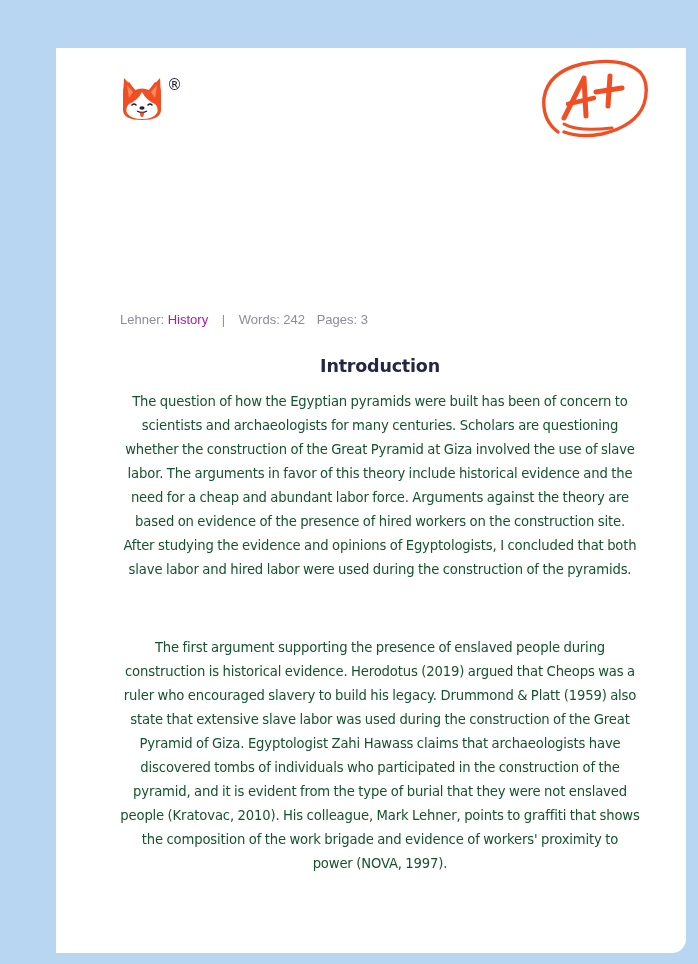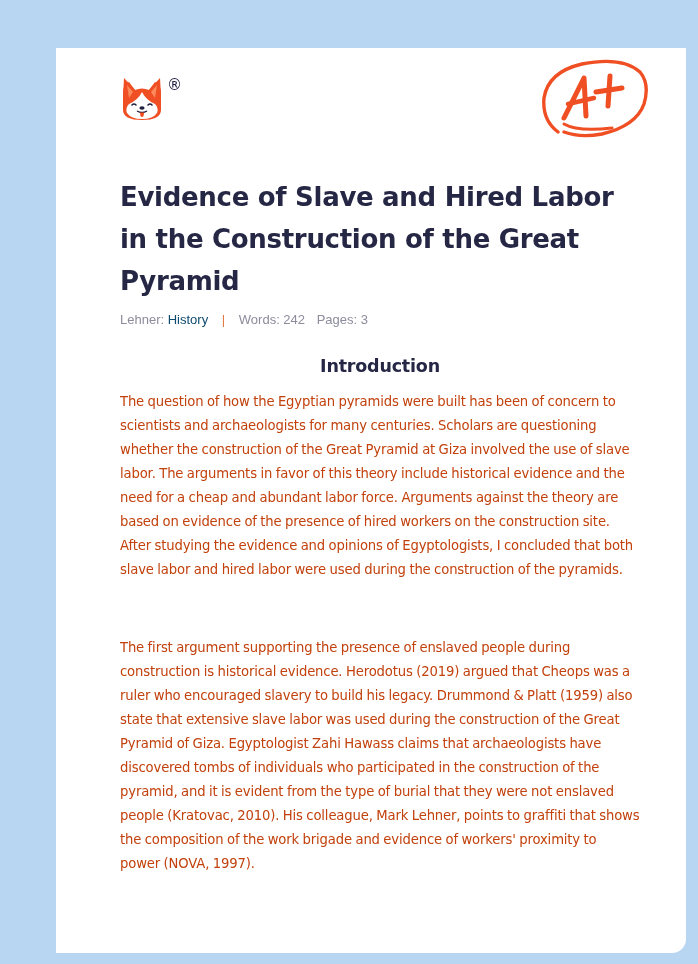--- a/index.html
+++ b/index.html
@@ -77,21 +77,21 @@
     .meta {
       position: absolute;
       left: 64px;
       top: 264px;
       font-family: "Liberation Sans", sans-serif;
       font-size: 13px;
       color: #8c8c9c;
       white-space: nowrap;
     }
     .meta .topic-value {
-      color: #0c4a6e;
+      color: #a21caf;
     }
     .meta .sep {
       color: #e07a40;
       margin: 0 10px;
     }
     .meta .pages {
       margin-left: 8px;
     }
     .section {
       position: absolute;
@@ -106,23 +106,24 @@
       line-height: 24px;
       color: #252745;
       letter-spacing: -0.2px;
       text-align: center;
     }
     .section p {
       margin: 12px 0 0 0;
       font-family: "DejaVu Sans", sans-serif;
       font-size: 13.2px;
       line-height: 24px;
-      color: #c2410c;
+      color: #14532d;
       letter-spacing: -0.15px;
       word-spacing: -0.5px;
+      text-align: center;
     }
     .sec-intro { top: 306px; }
     .sec-overview { top: 576px; }
   </style>
 </head>
 <body>
 
 <div class="card">
 
   <div class="logo">
@@ -152,21 +153,20 @@
 
   <svg class="grade" viewBox="0 0 112 82">
     <path d="M20 74 Q4 62 6 40 Q10 14 44 6 Q84 -2 102 14 Q112 26 106 46 Q98 68 64 76 Q42 80 26 74" stroke="#f04e23" stroke-width="3.4" fill="none" stroke-linecap="round"></path>
     <path d="M26 66 Q40 74 74 70" stroke="#f04e23" stroke-width="3" fill="none" stroke-linecap="round"></path>
     <path d="M26 60 L46 20 L48 58" stroke="#f04e23" stroke-width="5" fill="none" stroke-linecap="round" stroke-linejoin="round"></path>
     <path d="M30 46 L56 40" stroke="#f04e23" stroke-width="4.5" fill="none" stroke-linecap="round"></path>
     <path d="M58 34 L84 30" stroke="#f04e23" stroke-width="5" fill="none" stroke-linecap="round"></path>
     <path d="M72 18 L70 48" stroke="#f04e23" stroke-width="5" fill="none" stroke-linecap="round"></path>
   </svg>
 
-  <h1 class="title">Evidence of Slave and Hired Labor in the Construction of the Great Pyramid</h1>
 
   <div class="meta">
     <span>Lehner:</span>
     <span class="topic-value">History</span>
     <span class="sep">|</span>
     <span>Words: 242</span>
     <span class="pages">Pages: 3</span>
   </div>
 
   <div class="section sec-intro">

